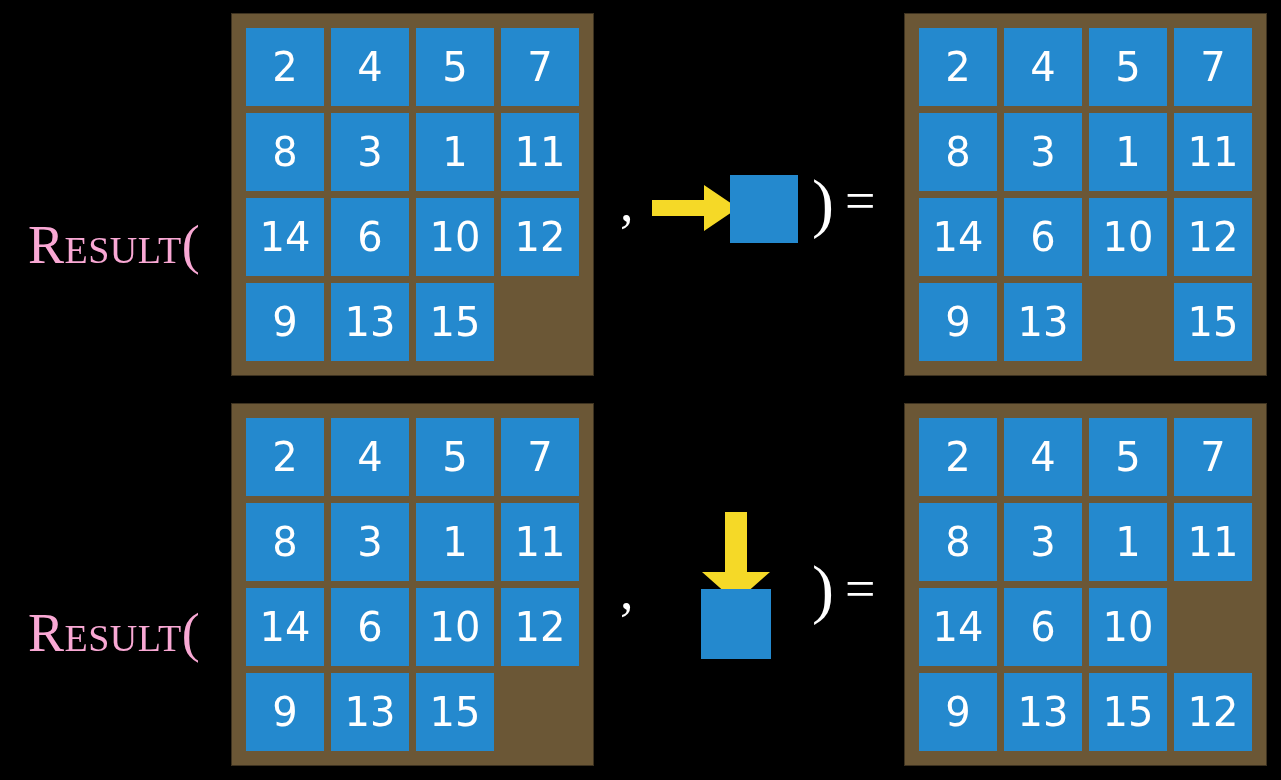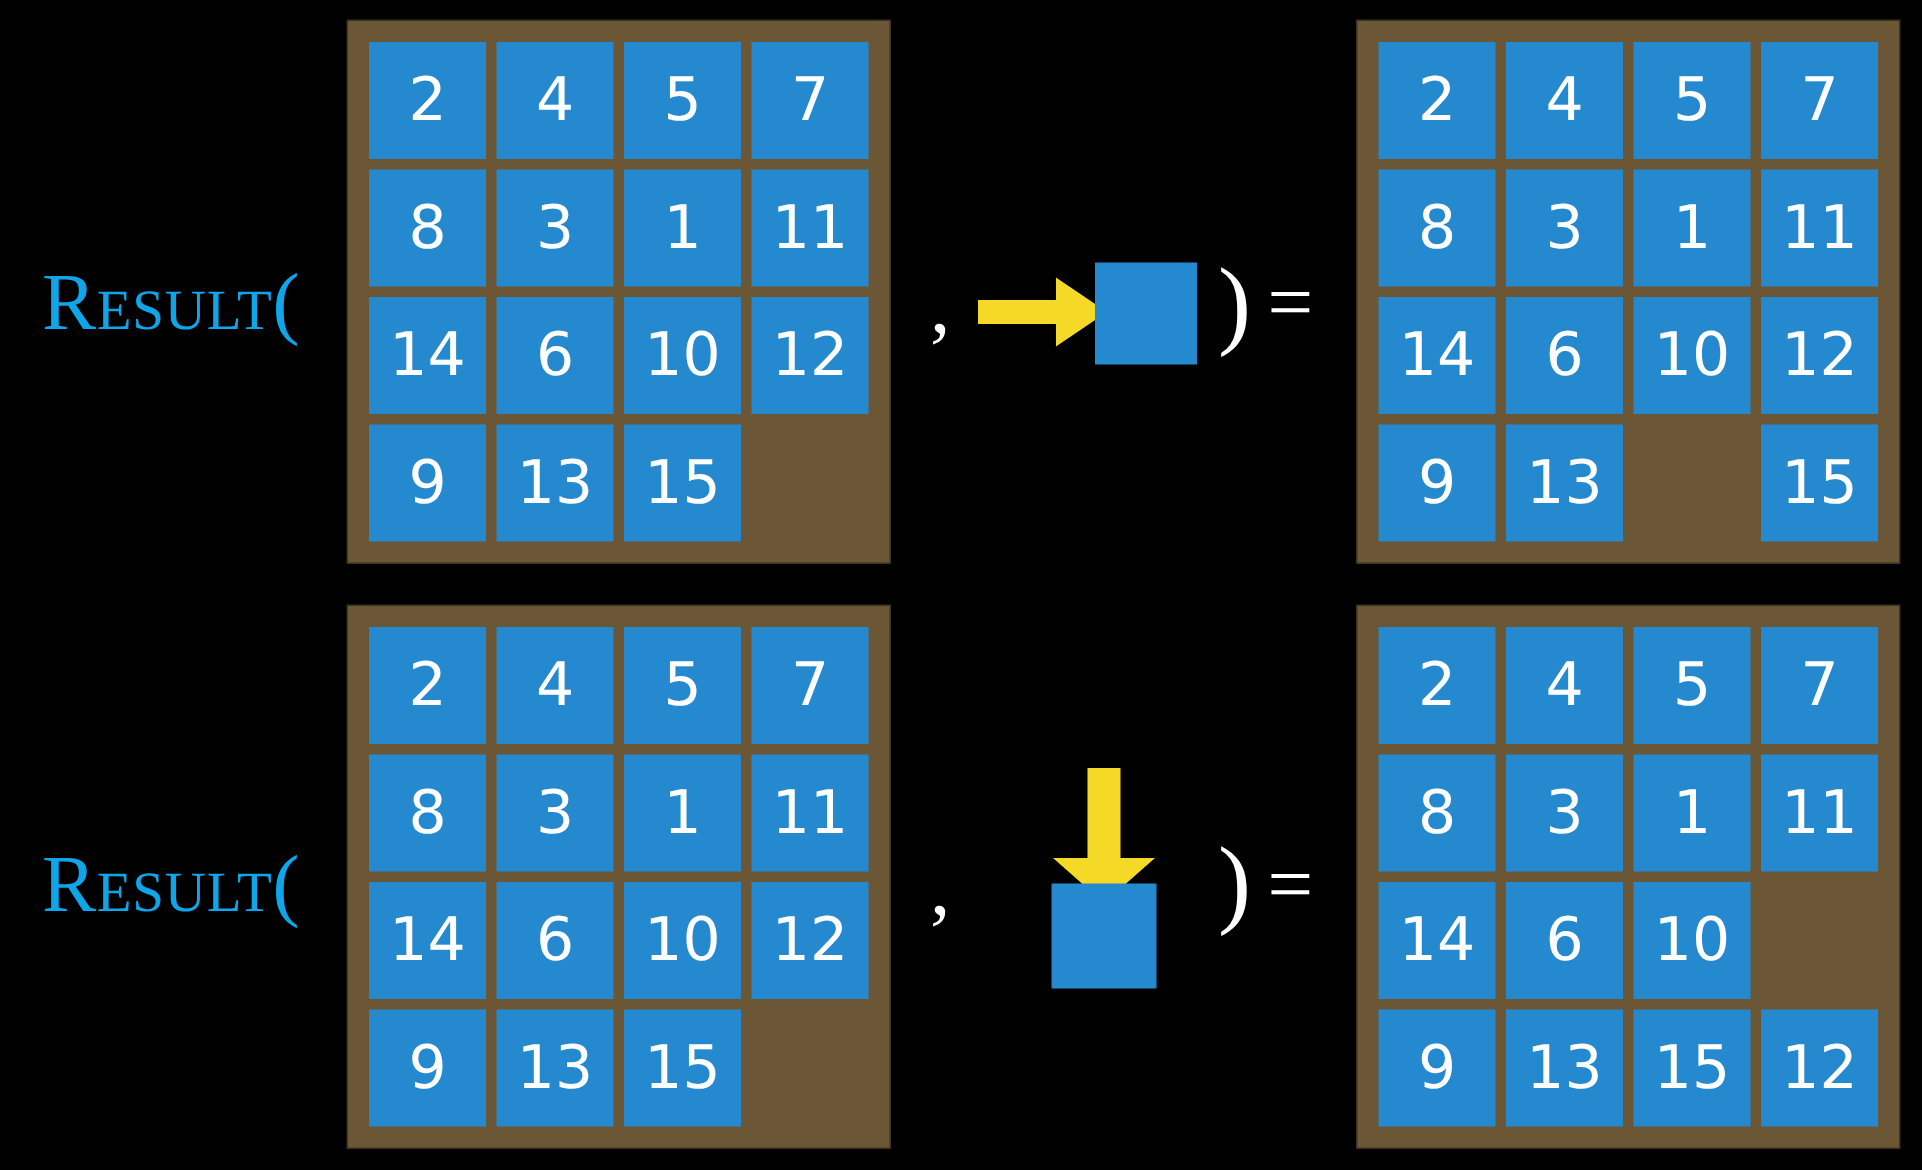--- a/index.html
+++ b/index.html
@@ -17,26 +17,27 @@
     position: relative;
     width: 1281px;
     height: 780px;
     background: #000000;
   }
 
   
   .result-label {
     position: absolute;
     font-family: "Liberation Serif", serif;
-    color: #0ea5e9;
+    color: #f9a8d4;
     white-space: nowrap;
     font-size: 54px;
     font-variant: small-caps;
     letter-spacing: 0.5px;
     line-height: 1;
+    margin-top: 44px;
   }
   .result-label.row1 { left: 28px; top: 174px; }
   .result-label.row2 { left: 28px; top: 562px; }
 
   
   .board {
     position: absolute;
     background: #6b5736;
     box-sizing: border-box;
     padding: 14px;

